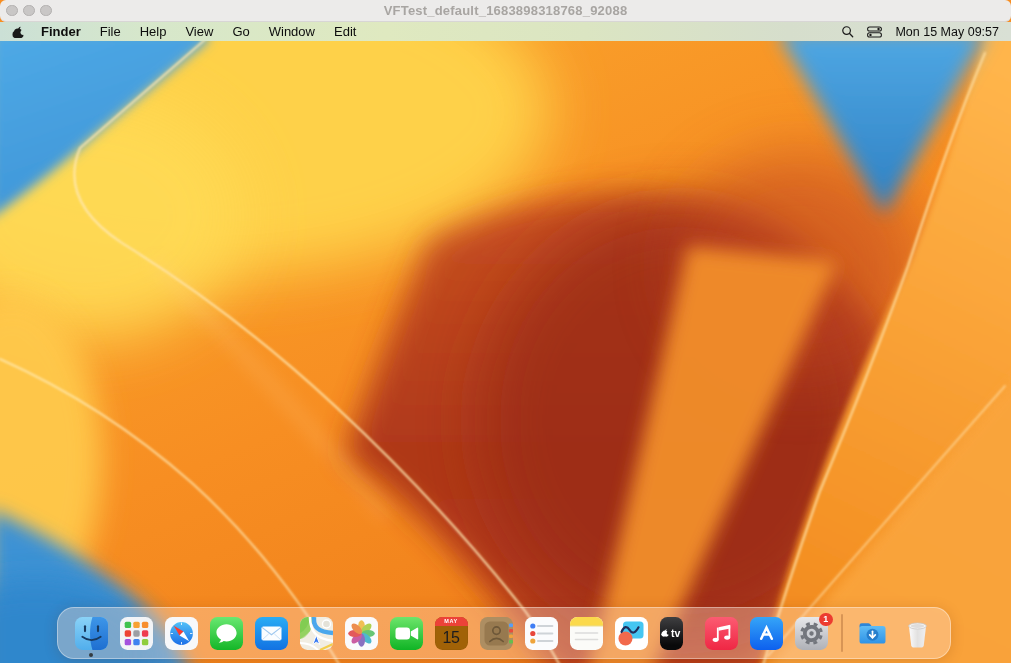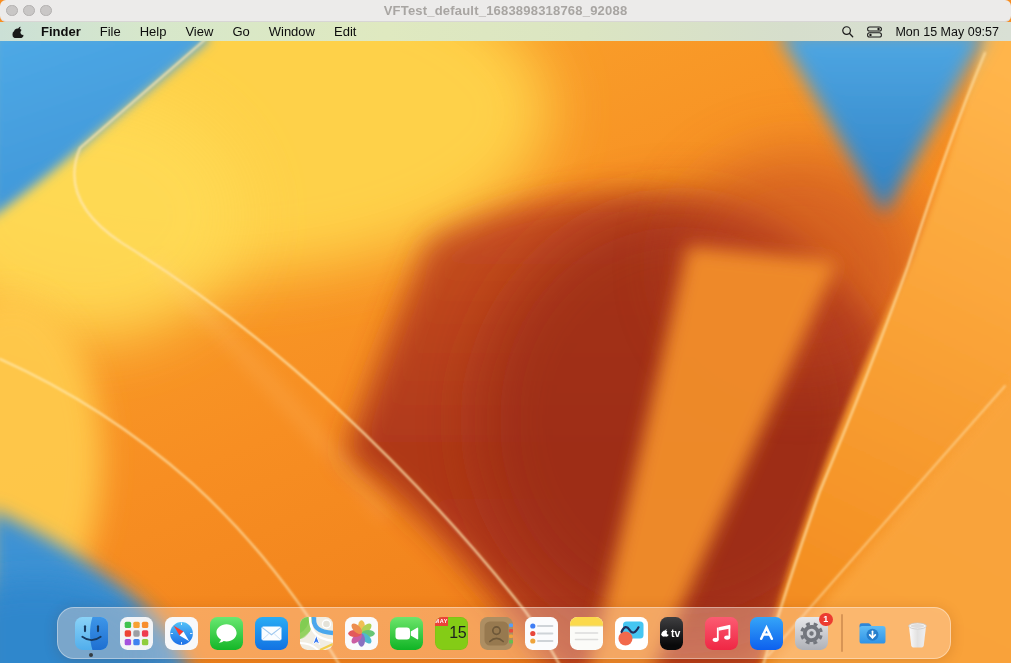--- a/index.html
+++ b/index.html
@@ -41,22 +41,22 @@
     display:flex; align-items:center; justify-content:center; gap:12px;
   }
   .dock-item { position:relative; width:33px; height:33px; flex:0 0 auto; cursor:default; }
   .dock-item > svg { display:block; }
   .dock-sep { width:2px; height:38px; background:rgba(92,30,0,0.22); border-radius:1px; margin:0 1px; flex:0 0 auto; }
   .run-dot { position:absolute; left:50%; transform:translateX(-50%); bottom:-7px;
     width:4px; height:4px; border-radius:50%; background:rgba(40,40,40,0.85); }
   .badge { position:absolute; top:-4px; right:-5px; min-width:13.5px; height:13.5px; padding:0 3px;
     border-radius:8px; background:#EC3B30; color:#fff; font-size:9px; font-weight:bold;
     display:flex; align-items:center; justify-content:center; z-index:3; }
-  .cal { width:33px; height:33px; border-radius:7.4px; background:#84cc16; overflow:hidden;
-    display:flex; box-shadow:inset 0 0 0 0.5px rgba(0,0,0,0.07); }
+  .cal { width:33px; height:33px; border-radius:7.4px; background:#a16207; overflow:hidden;
+    display:flex; flex-direction:column; box-shadow:inset 0 0 0 0.5px rgba(0,0,0,0.07); }
   .cal-m { height:9.5px; background:#EC4238; color:#fff; font-size:5.5px; font-weight:bold;
     letter-spacing:0.6px; display:flex; align-items:center; justify-content:center; }
   .cal-d { flex:1; display:flex; align-items:center; justify-content:center;
     font-size:16px; color:#1d1d1f; letter-spacing:-0.5px; }
   .tv { width:23px; height:33px; border-radius:7.4px;
     background:linear-gradient(180deg,#3F3F41 0%,#09090A 85%);
     display:flex; align-items:center; justify-content:center; gap:1.5px; color:#fff; }
   .tv-label { font-size:10.5px; font-weight:bold; letter-spacing:0.2px; }
 </style>
 </head>

